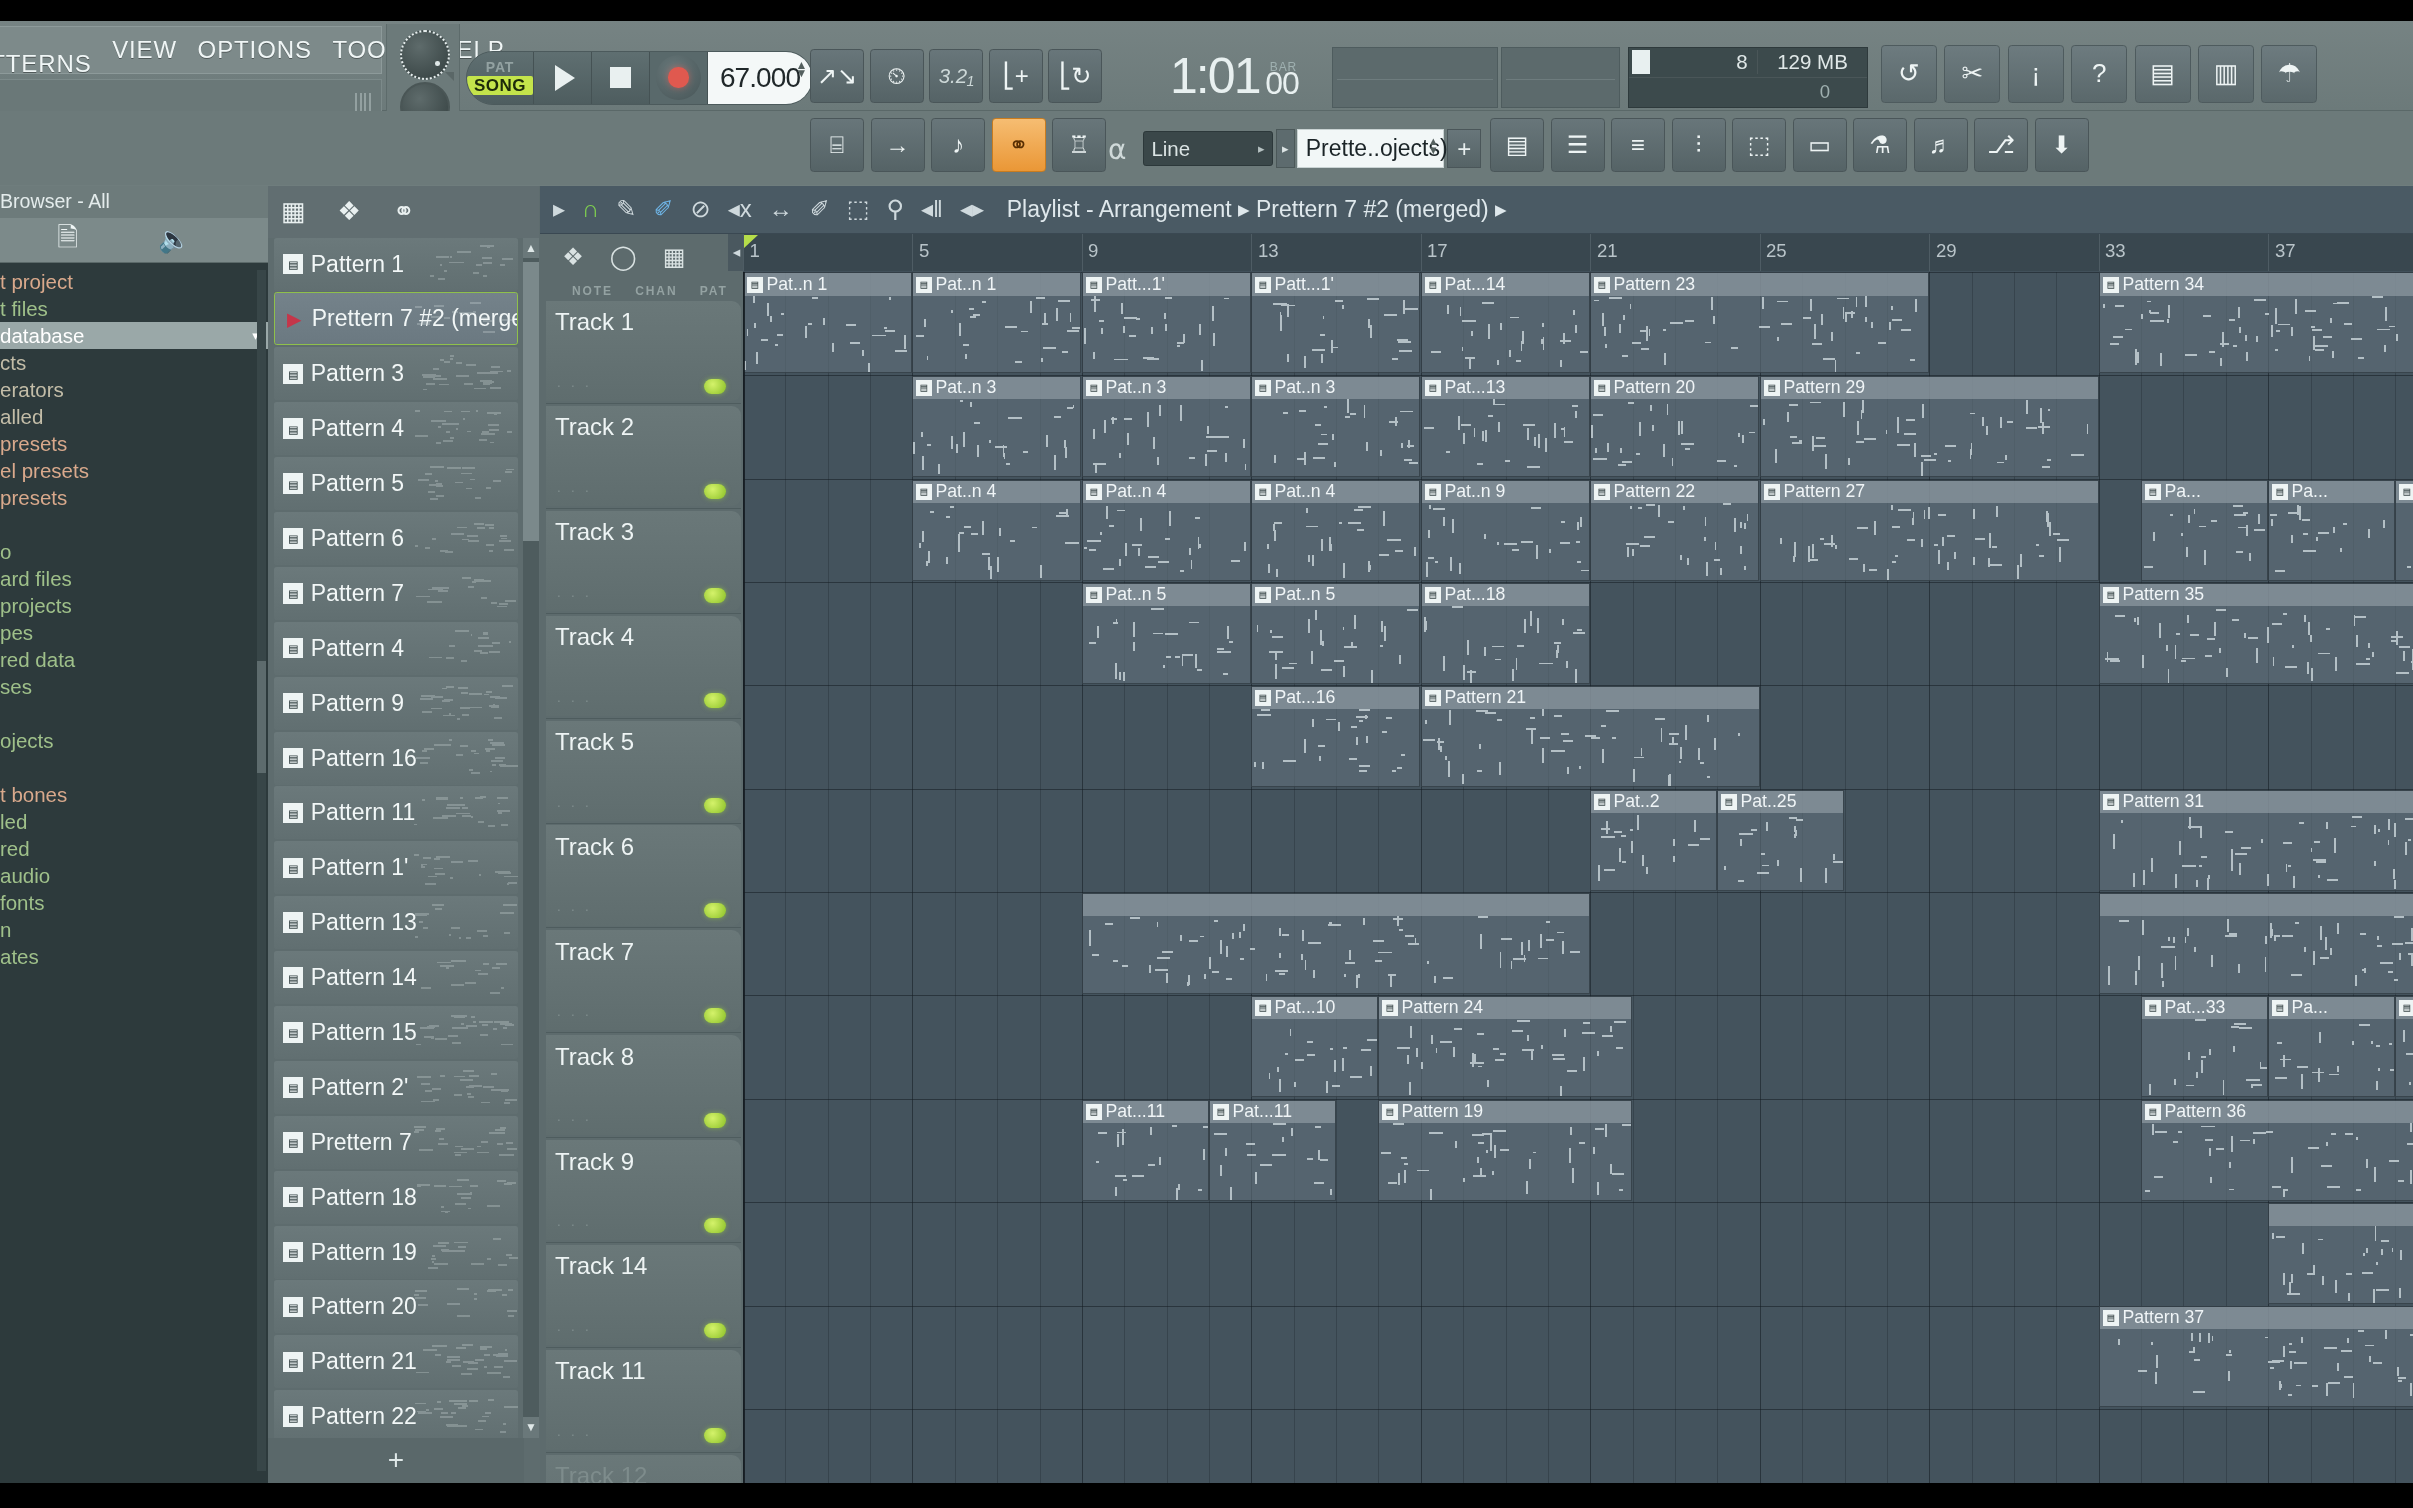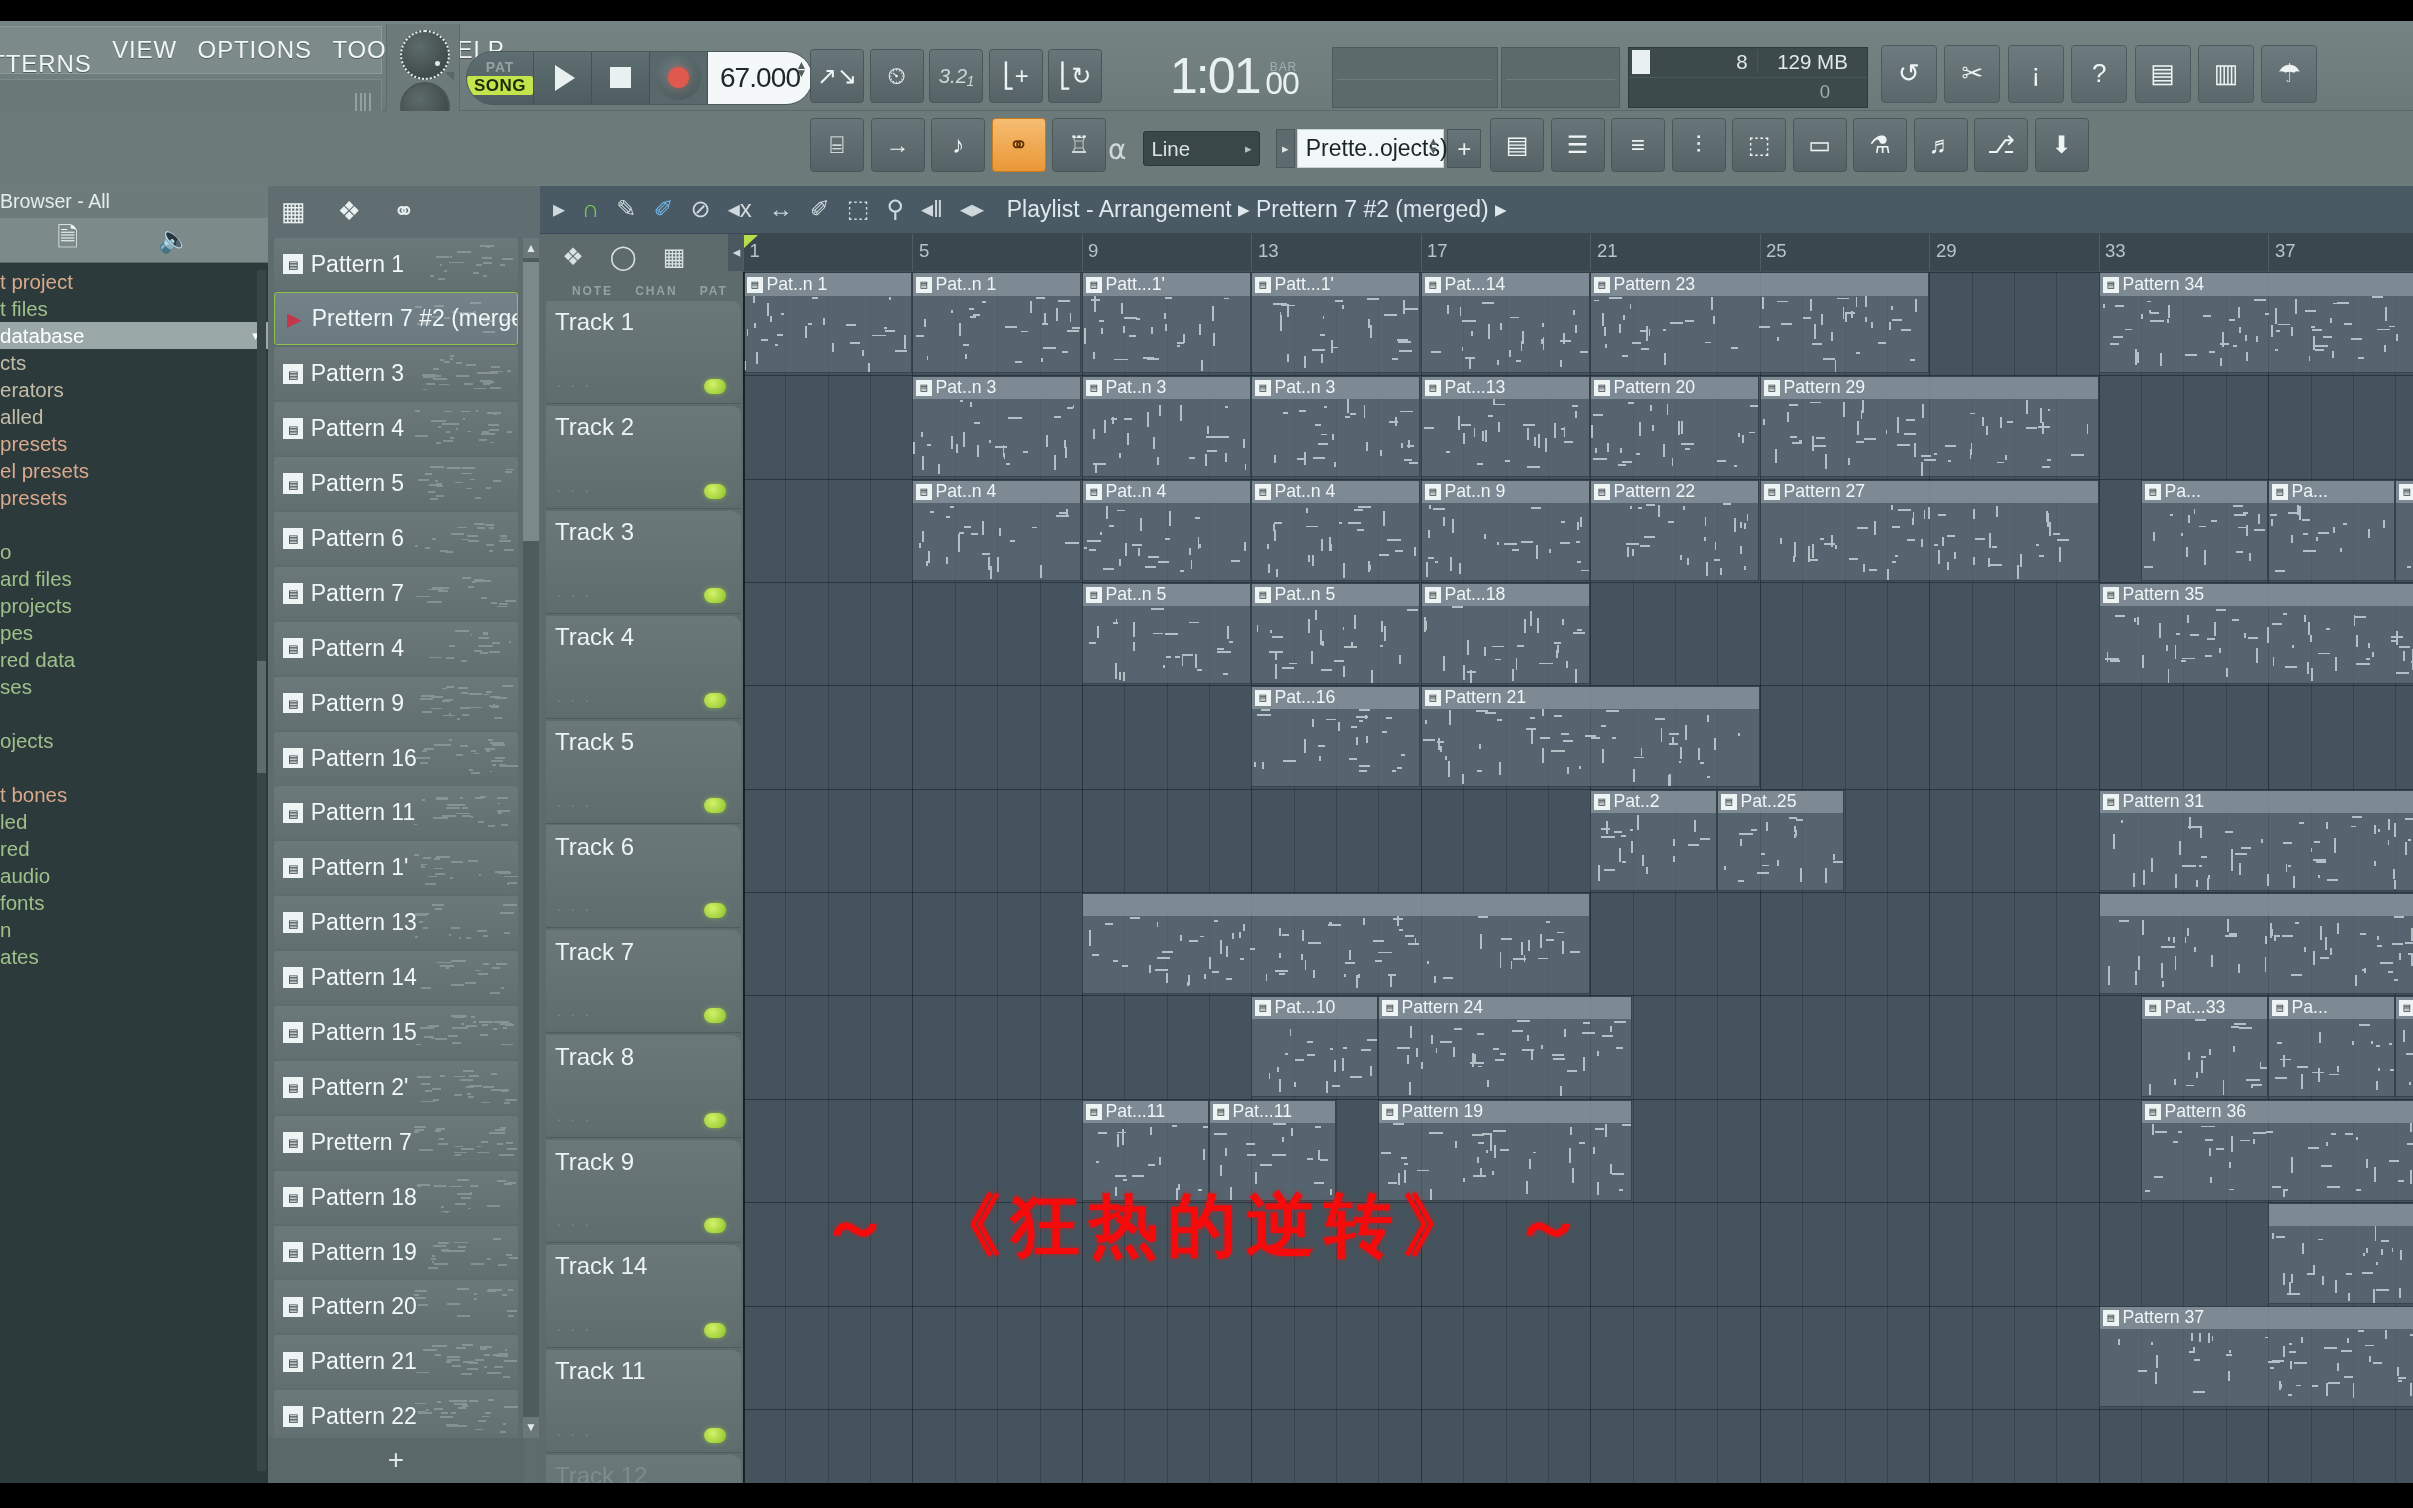--- a/index.html
+++ b/index.html
@@ -137,21 +137,21 @@
   .toolbar-second { position: absolute; left: 0; top: 90px; width: 2413px; height: 74px; background:#6c7a7a; }
   .ts-group { position:absolute; top: 7.4px; display:flex; gap:6.5px; }
   .ts-btn {
     width: 54px; height: 54px; background: linear-gradient(180deg,#68767a,#556366);
     border:0.9px solid #4a5659; border-radius:3.7px; display:flex;align-items:center;justify-content:center;
     color:#eef4f4; font-size:24px; cursor:pointer;
   }
   .ts-btn.active { background: linear-gradient(180deg,#f6bd72,#ea9736); border-color:#c97c1f; color:#5a3003;}
   .magnet-ico { position:absolute; left:1108px; top:22.3px; color:#cfd9d9; font-size:28px;}
   .snap-dd {
-    position:absolute; left:1143px; top:20.5px; width: 117px; height: 35px;
+    position:absolute; left:1143px; top:20.5px; width: 130px; height: 35px;
     background:#3a4749; border:0.9px solid #2c383a; border-radius:2.8px;
     display:flex; align-items:center; padding: 0 7.4px; color:#dbe4e4; font-size:20.5px; cursor:pointer;
   }
   .snap-dd .arr { margin-left:auto; font-size:13px; color:#b6c2c2;}
   .pat-sel-wrap { position:absolute; left:1276px; top:18.6px; display:flex; align-items:center; gap:2.8px;}
   .pat-sel-arrowL { width:18.6px;height:39px; background:#5d6b6e; border:0.9px solid #4b5859; display:flex;align-items:center;justify-content:center;color:#dde5e5;font-size:13px;}
   .pat-sel {
     width: 147px; height: 39px; background:#f2f7f7; border:0.9px solid #c9d3d3;
     display:flex; align-items:center; padding:0 7.4px; color:#1b2427; font-size:23px; position:relative;
   }
@@ -3025,17 +3025,16 @@
               <i style="left: 67.0958%; top: 70.549%; width: 1.9px; height: 12.7px;"></i>
               <i style="left: 56.3297%; top: 41.6789%; width: 1.9px; height: 7.8px;"></i>
               <i style="left: 15.2261%; top: 16.7924%; width: 1.9px; height: 3.4px;"></i>
               <i style="left: 50.3653%; top: 50.2103%; width: 3.9px; height: 1.9px;"></i>
             </div>
           </div>
           <div class="playhead-line" style="left: 0px;"></div>
         </div>
     </div>
 
-    <div class="overlay-sub">～ 《狂热的逆转》 ～</div>
 
   </div>
 </div>
 
 
 </body></html>

